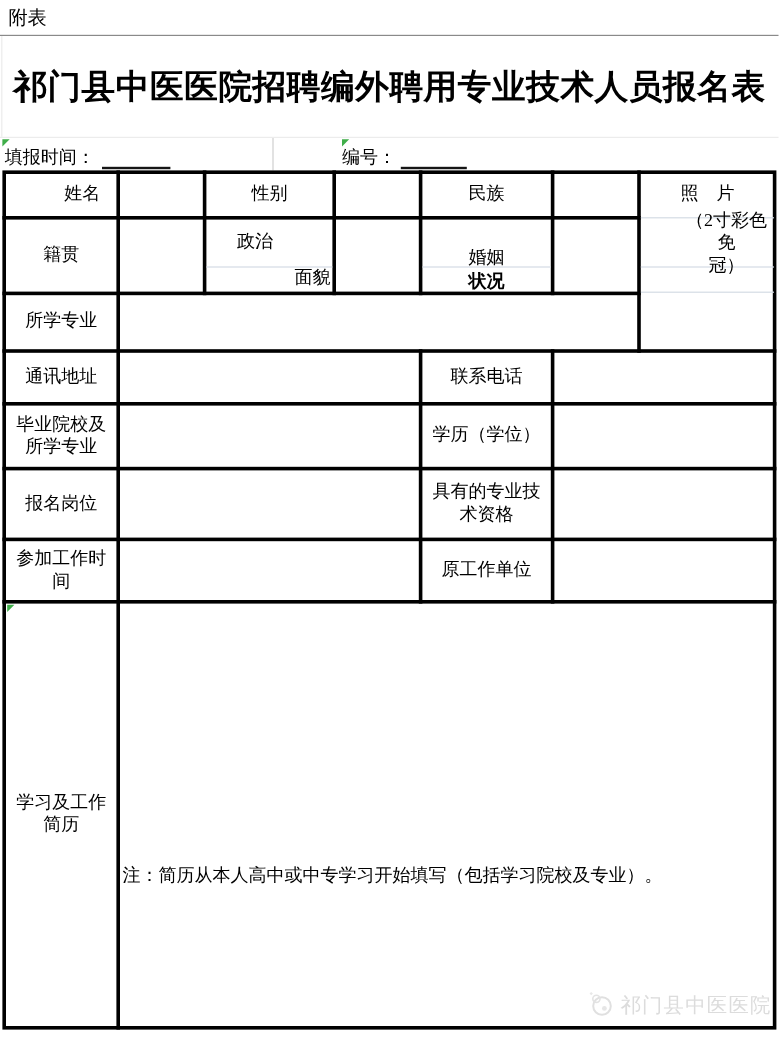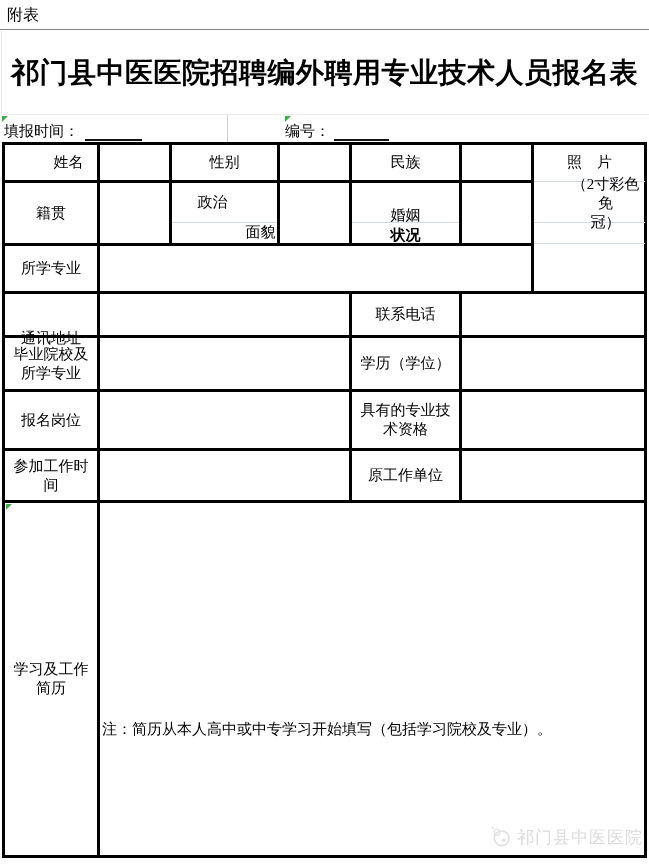--- a/index.html
+++ b/index.html
@@ -108,21 +108,21 @@
   <div class="abs lbl" style="left:172px;top:222px;width:105px;height:21px;margin-left:36px;">面貌</div>
   <div class="abs lbl" style="left:352px;top:196px;width:107px;height:38px;">婚姻</div>
   <div class="abs lbl" style="left:352px;top:222px;width:107px;height:27px;font-weight:bold;">状况</div>
   <div class="abs lbl col" style="left:534px;top:183px;width:111px;height:40px;padding-left:32px;">
     <span>（2寸彩色免</span>
     <span>冠）</span>
   </div>
 
   <div class="abs lbl" style="left:5px;top:246px;width:92px;height:45px;">所学专业</div>
 
-  <div class="abs lbl" style="left:5px;top:294px;width:92px;height:41px;margin-top:24px;">通讯地址</div>
+  <div class="abs lbl" style="left:5px;top:294px;width:92px;height:41px;">通讯地址</div>
   <div class="abs lbl" style="left:352px;top:294px;width:107px;height:41px;">联系电话</div>
 
   <div class="abs lbl col" style="left:5px;top:338px;width:92px;height:51px;">
     <span>毕业院校及</span>
     <span>所学专业</span>
   </div>
   <div class="abs lbl" style="left:352px;top:338px;width:107px;height:51px;">学历（学位）</div>
 
   <div class="abs lbl" style="left:5px;top:392px;width:92px;height:56px;">报名岗位</div>
   <div class="abs lbl col" style="left:352px;top:392px;width:107px;height:56px;">

